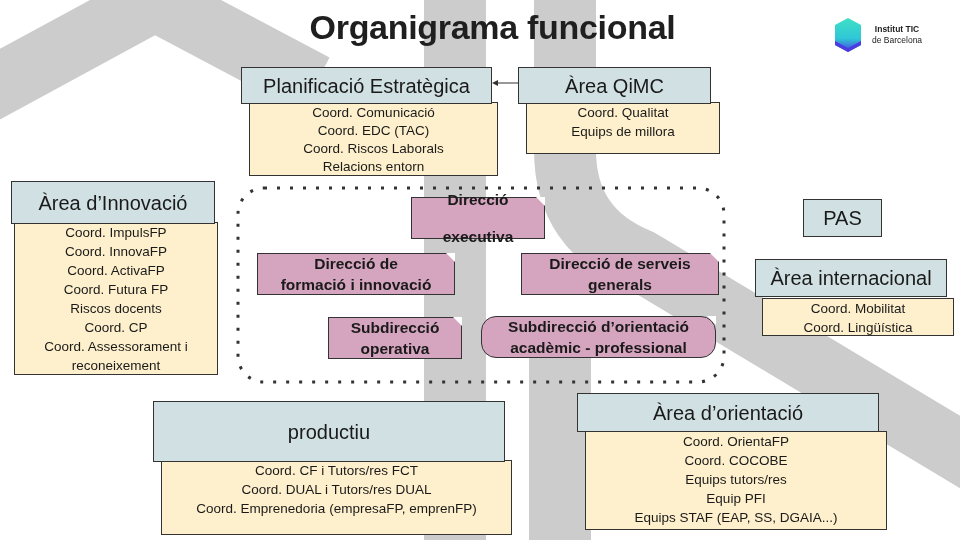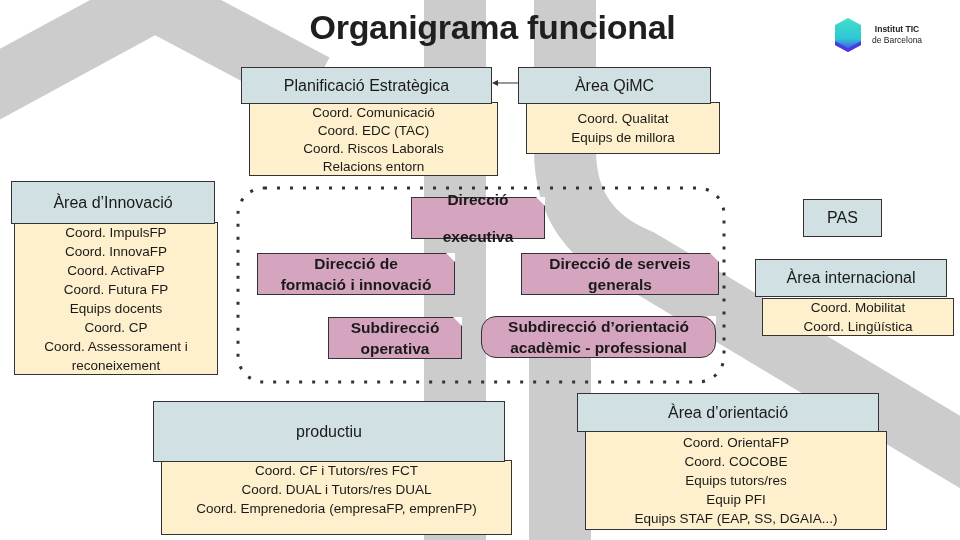--- a/index.html
+++ b/index.html
@@ -7,23 +7,23 @@
          font-family:"Liberation Sans", "DejaVu Sans", sans-serif; color:#1a1a1a; }
   #bg { position:absolute; left:0; top:0; width:960px; height:540px; z-index:0; }
   .title { position:absolute; left:0; width:985px; top:8px; text-align:center; font-size:34px;
            font-weight:bold; color:#1f1f1f; z-index:2; letter-spacing:-0.3px; }
   .logo { position:absolute; left:834px; top:16px; width:120px; height:38px; z-index:2; display:flex; align-items:center;text-align:center; }
   .logo svg { width:28px; height:36px; }
   .logo-text { margin-left:10px; font-size:8.5px; line-height:11px; color:#222; }
   .logo-text .l1 { font-weight:bold; }
   .box { position:absolute; box-sizing:border-box; border:1px solid #333; z-index:2;
          display:flex; flex-direction:column; align-items:center; justify-content:center; text-align:center; }
-  .head { background:#d1e0e2; font-size:16px; line-height:20px; }
+  .head { background:#d1e0e2; font-size:20px; line-height:20px; }
   .list { background:#fef0cc; font-size:13.5px; line-height:19px; justify-content:flex-start; padding-top:0; }
-  .list.center { justify-content:center; }
+  .list.center { }
   .dir { background:#d5a5bf; font-weight:bold; font-size:15.5px; line-height:21px; }
   .dir::after { content:""; position:absolute; right:-1px; top:-1px; width:0; height:0;
                 border-top:9px solid #ffffff; border-left:9px solid transparent; }
   .dotted { position:absolute; left:236px; top:186px; width:490px; height:198px; z-index:1; }
   .arrow { position:absolute; left:492px; top:78px; width:26px; height:10px; z-index:3; }
 </style>
 </head>
 <body>
 
 <svg id="bg" viewBox="0 0 960 540">
@@ -76,21 +76,21 @@
 </div>
 <div class="box head" style="left:518px; top:67px; width:193px; height:37px;">
   <div>Àrea QiMC</div>
 </div>
 
 <div class="box list" style="left:14px; top:222px; width:204px; height:153px; padding-top:0; line-height:19px;">
   <div>Coord. ImpulsFP</div>
   <div>Coord. InnovaFP</div>
   <div>Coord. ActivaFP</div>
   <div>Coord. Futura FP</div>
-  <div>Equips docents</div>
+  <div>Riscos docents</div>
   <div>Coord. CP</div>
   <div>Coord. Assessorament i</div>
   <div>reconeixement</div>
 </div>
 <div class="box head" style="left:11px; top:181px; width:204px; height:43px;">
   <div>Àrea d’Innovació</div>
 </div>
 
 <svg class="dotted" viewBox="0 0 490 198">
   <rect x="2" y="2" width="486" height="194" rx="26" ry="26" fill="none" stroke="#333" stroke-width="3" stroke-dasharray="3 10" stroke-linecap="butt"></rect>

